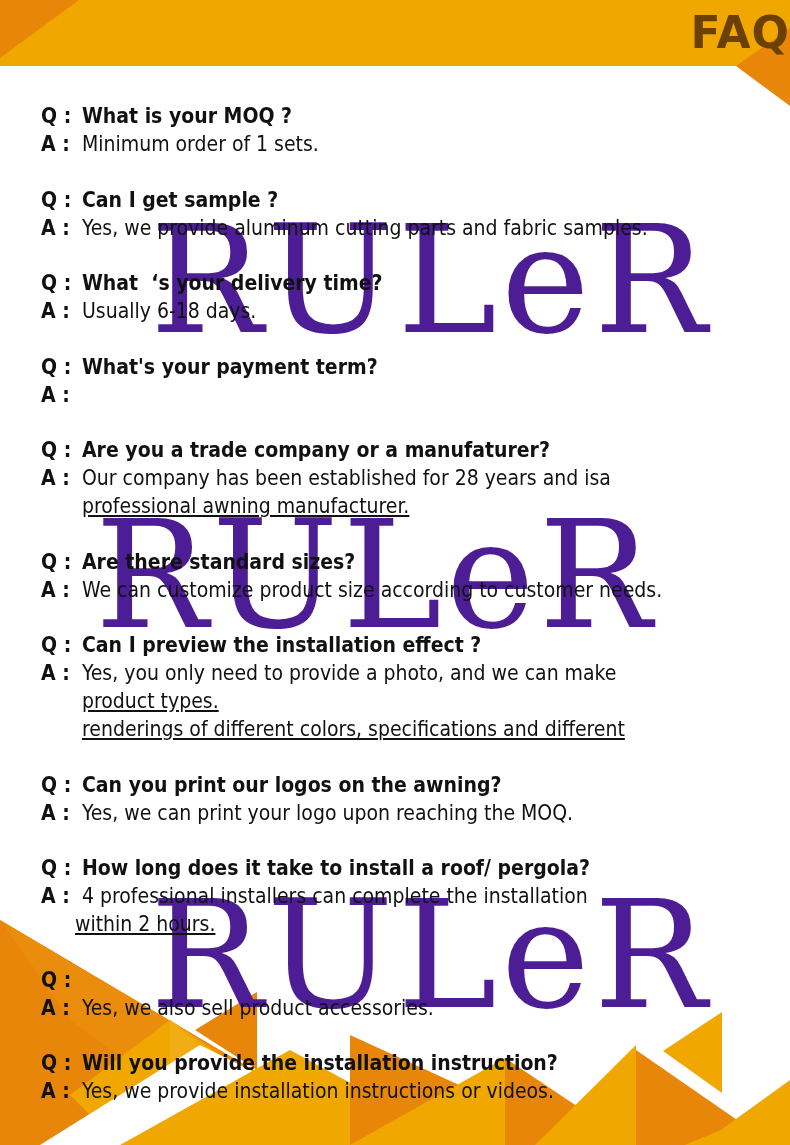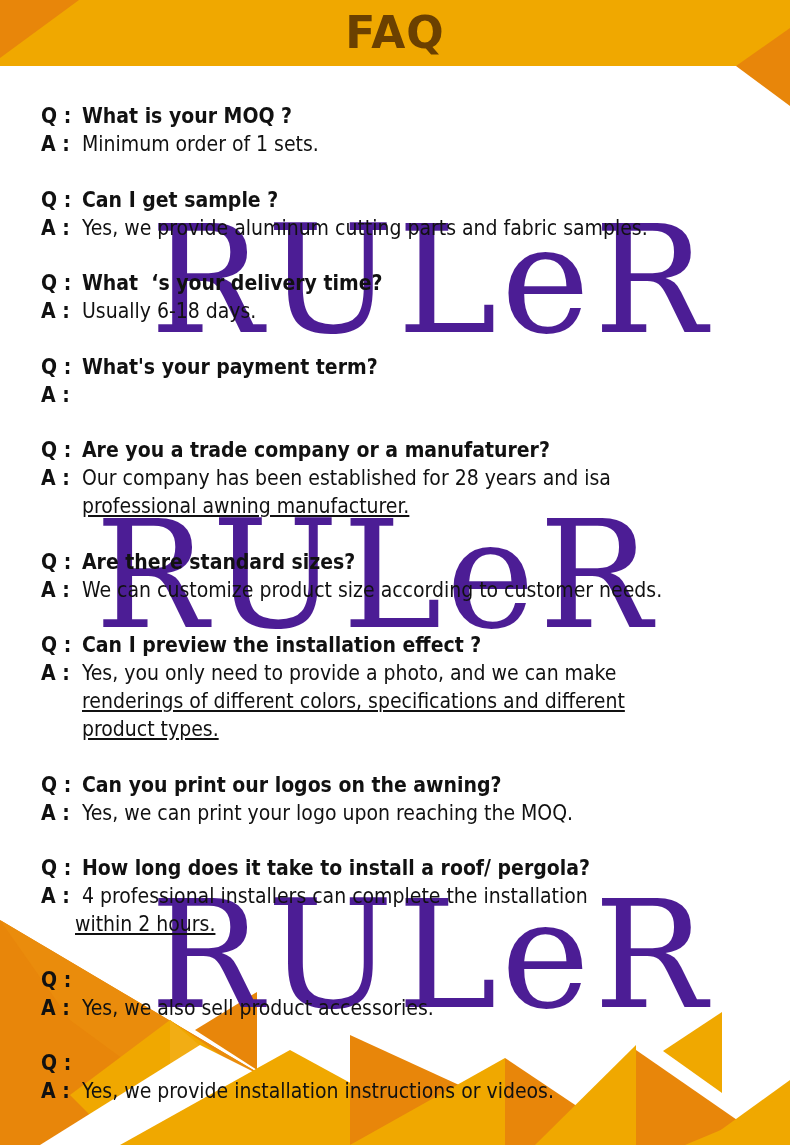--- a/index.html
+++ b/index.html
@@ -4,21 +4,21 @@
   <style>
     html, body { margin: 0; padding: 0; }
     body {
       width: 790px; height: 1145px; position: relative; overflow: hidden;
       background: #ffffff;
       font-family: "DejaVu Sans", sans-serif;
     }
     .bg-svg { position: absolute; left: 0; top: 0; width: 790px; height: 1145px; z-index: 0; }
     .header-title {
       position: absolute; left: 0; top: 0; width: 790px; height: 66px;
-      text-align: center; line-height: 66px;
+      text-align: right; line-height: 66px;
       font-family: "DejaVu Sans", sans-serif; font-weight: bold;
       font-size: 44px; color: #6b4000; z-index: 2; letter-spacing: 1px;
     }
     .watermark {
       position: absolute; font-family: "DejaVu Serif", serif;
       color: #4c1d95; font-size: 150px; letter-spacing: 4px;
       z-index: 1; line-height: 1; white-space: nowrap;
     }
     .faq {
       position: absolute; left: 41px; top: 0; z-index: 3;
@@ -150,24 +150,24 @@
   <div class="qa" style="top:631px;">
     <div class="line q-line">
       <span class="prefix">Q :</span>
       <span>Can I preview the installation effect ?</span>
     </div>
     <div class="line">
       <span class="prefix">A :</span>
       <span class="a-text">Yes, you only need to provide a photo, and we can make</span>
     </div>
     <div class="line cont">
+      <span class="a-text">product types.</span>
+    </div>
+    <div class="line cont">
       <span class="a-text">renderings of different colors, specifications and different</span>
-    </div>
-    <div class="line cont">
-      <span class="a-text">product types.</span>
     </div>
   </div>
 
   <div class="qa" style="top:771px;">
     <div class="line q-line">
       <span class="prefix">Q :</span>
       <span>Can you print our logos on the awning?</span>
     </div>
     <div class="line">
       <span class="prefix">A :</span>
@@ -195,20 +195,21 @@
     </div>
     <div class="line">
       <span class="prefix">A :</span>
       <span class="a-text">Yes, we also sell product accessories.</span>
     </div>
   </div>
 
   <div class="qa" style="top:1049px;">
     <div class="line q-line">
       <span class="prefix">Q :</span>
+      <span>Will you provide the installation instruction?</span>
     </div>
     <div class="line">
       <span class="prefix">A :</span>
       <span class="a-text">Yes, we provide installation instructions or videos.</span>
     </div>
   </div>
 
 </div>
 
 </body></html>

